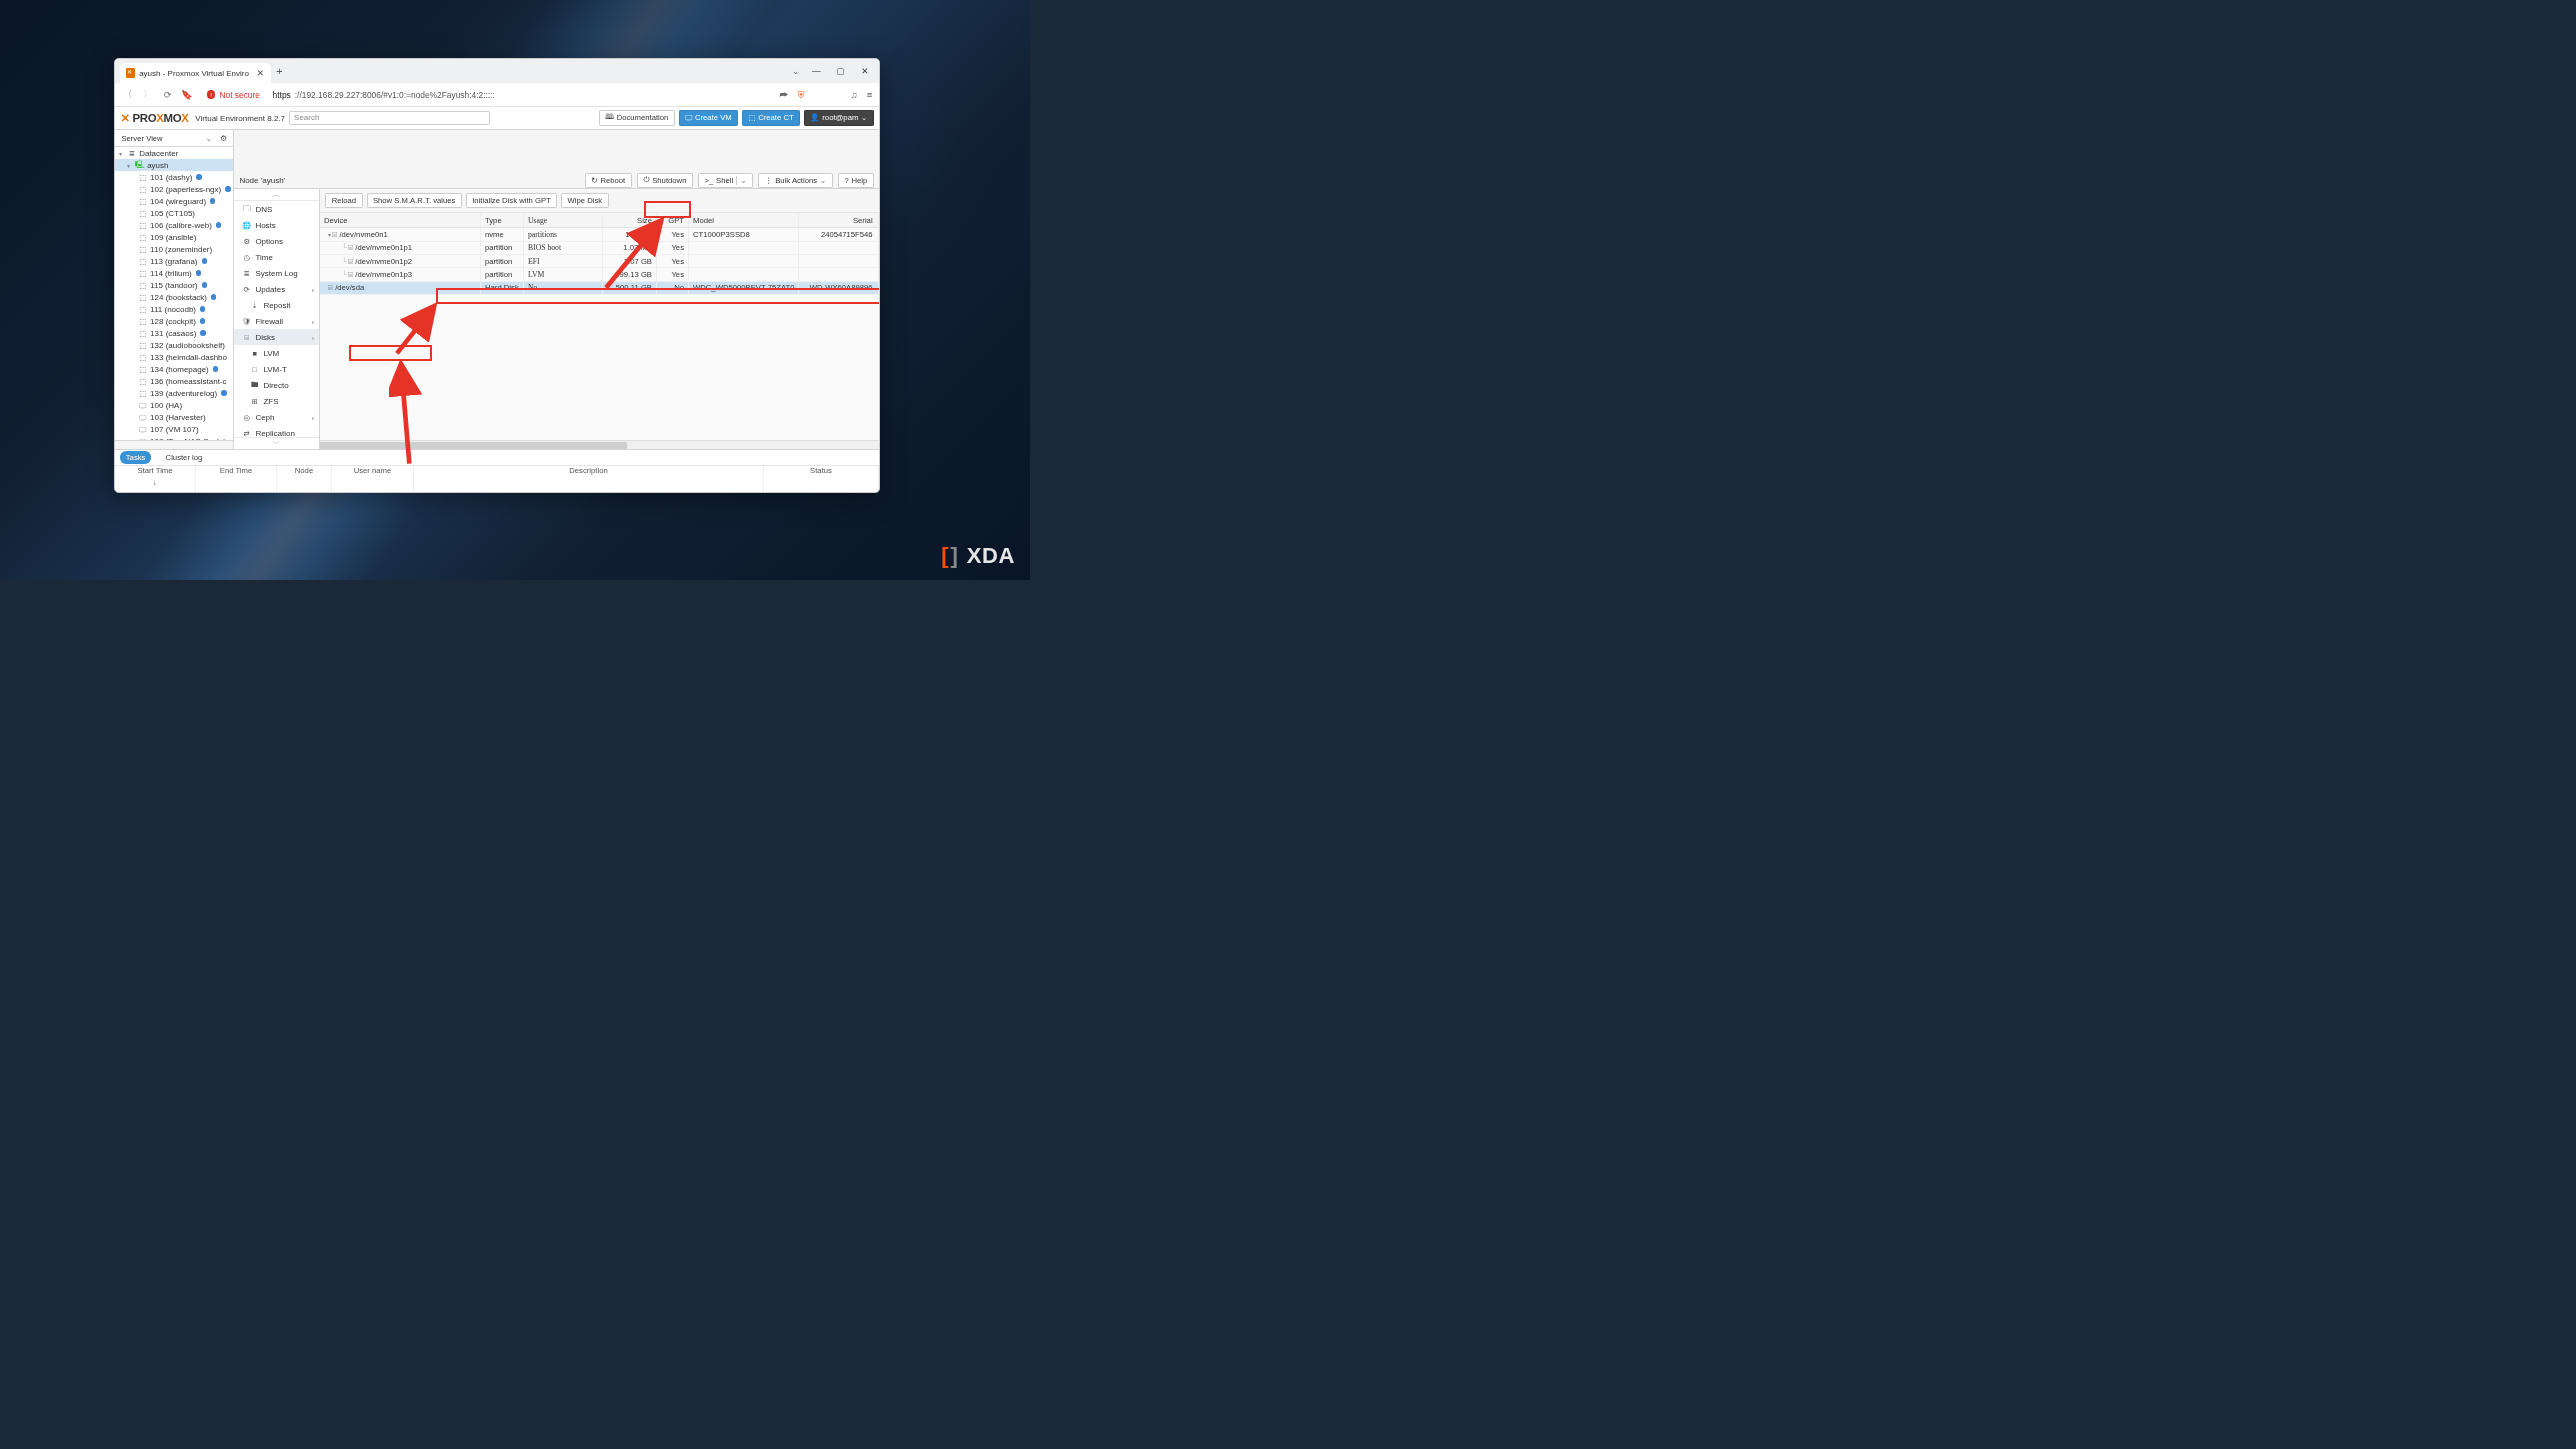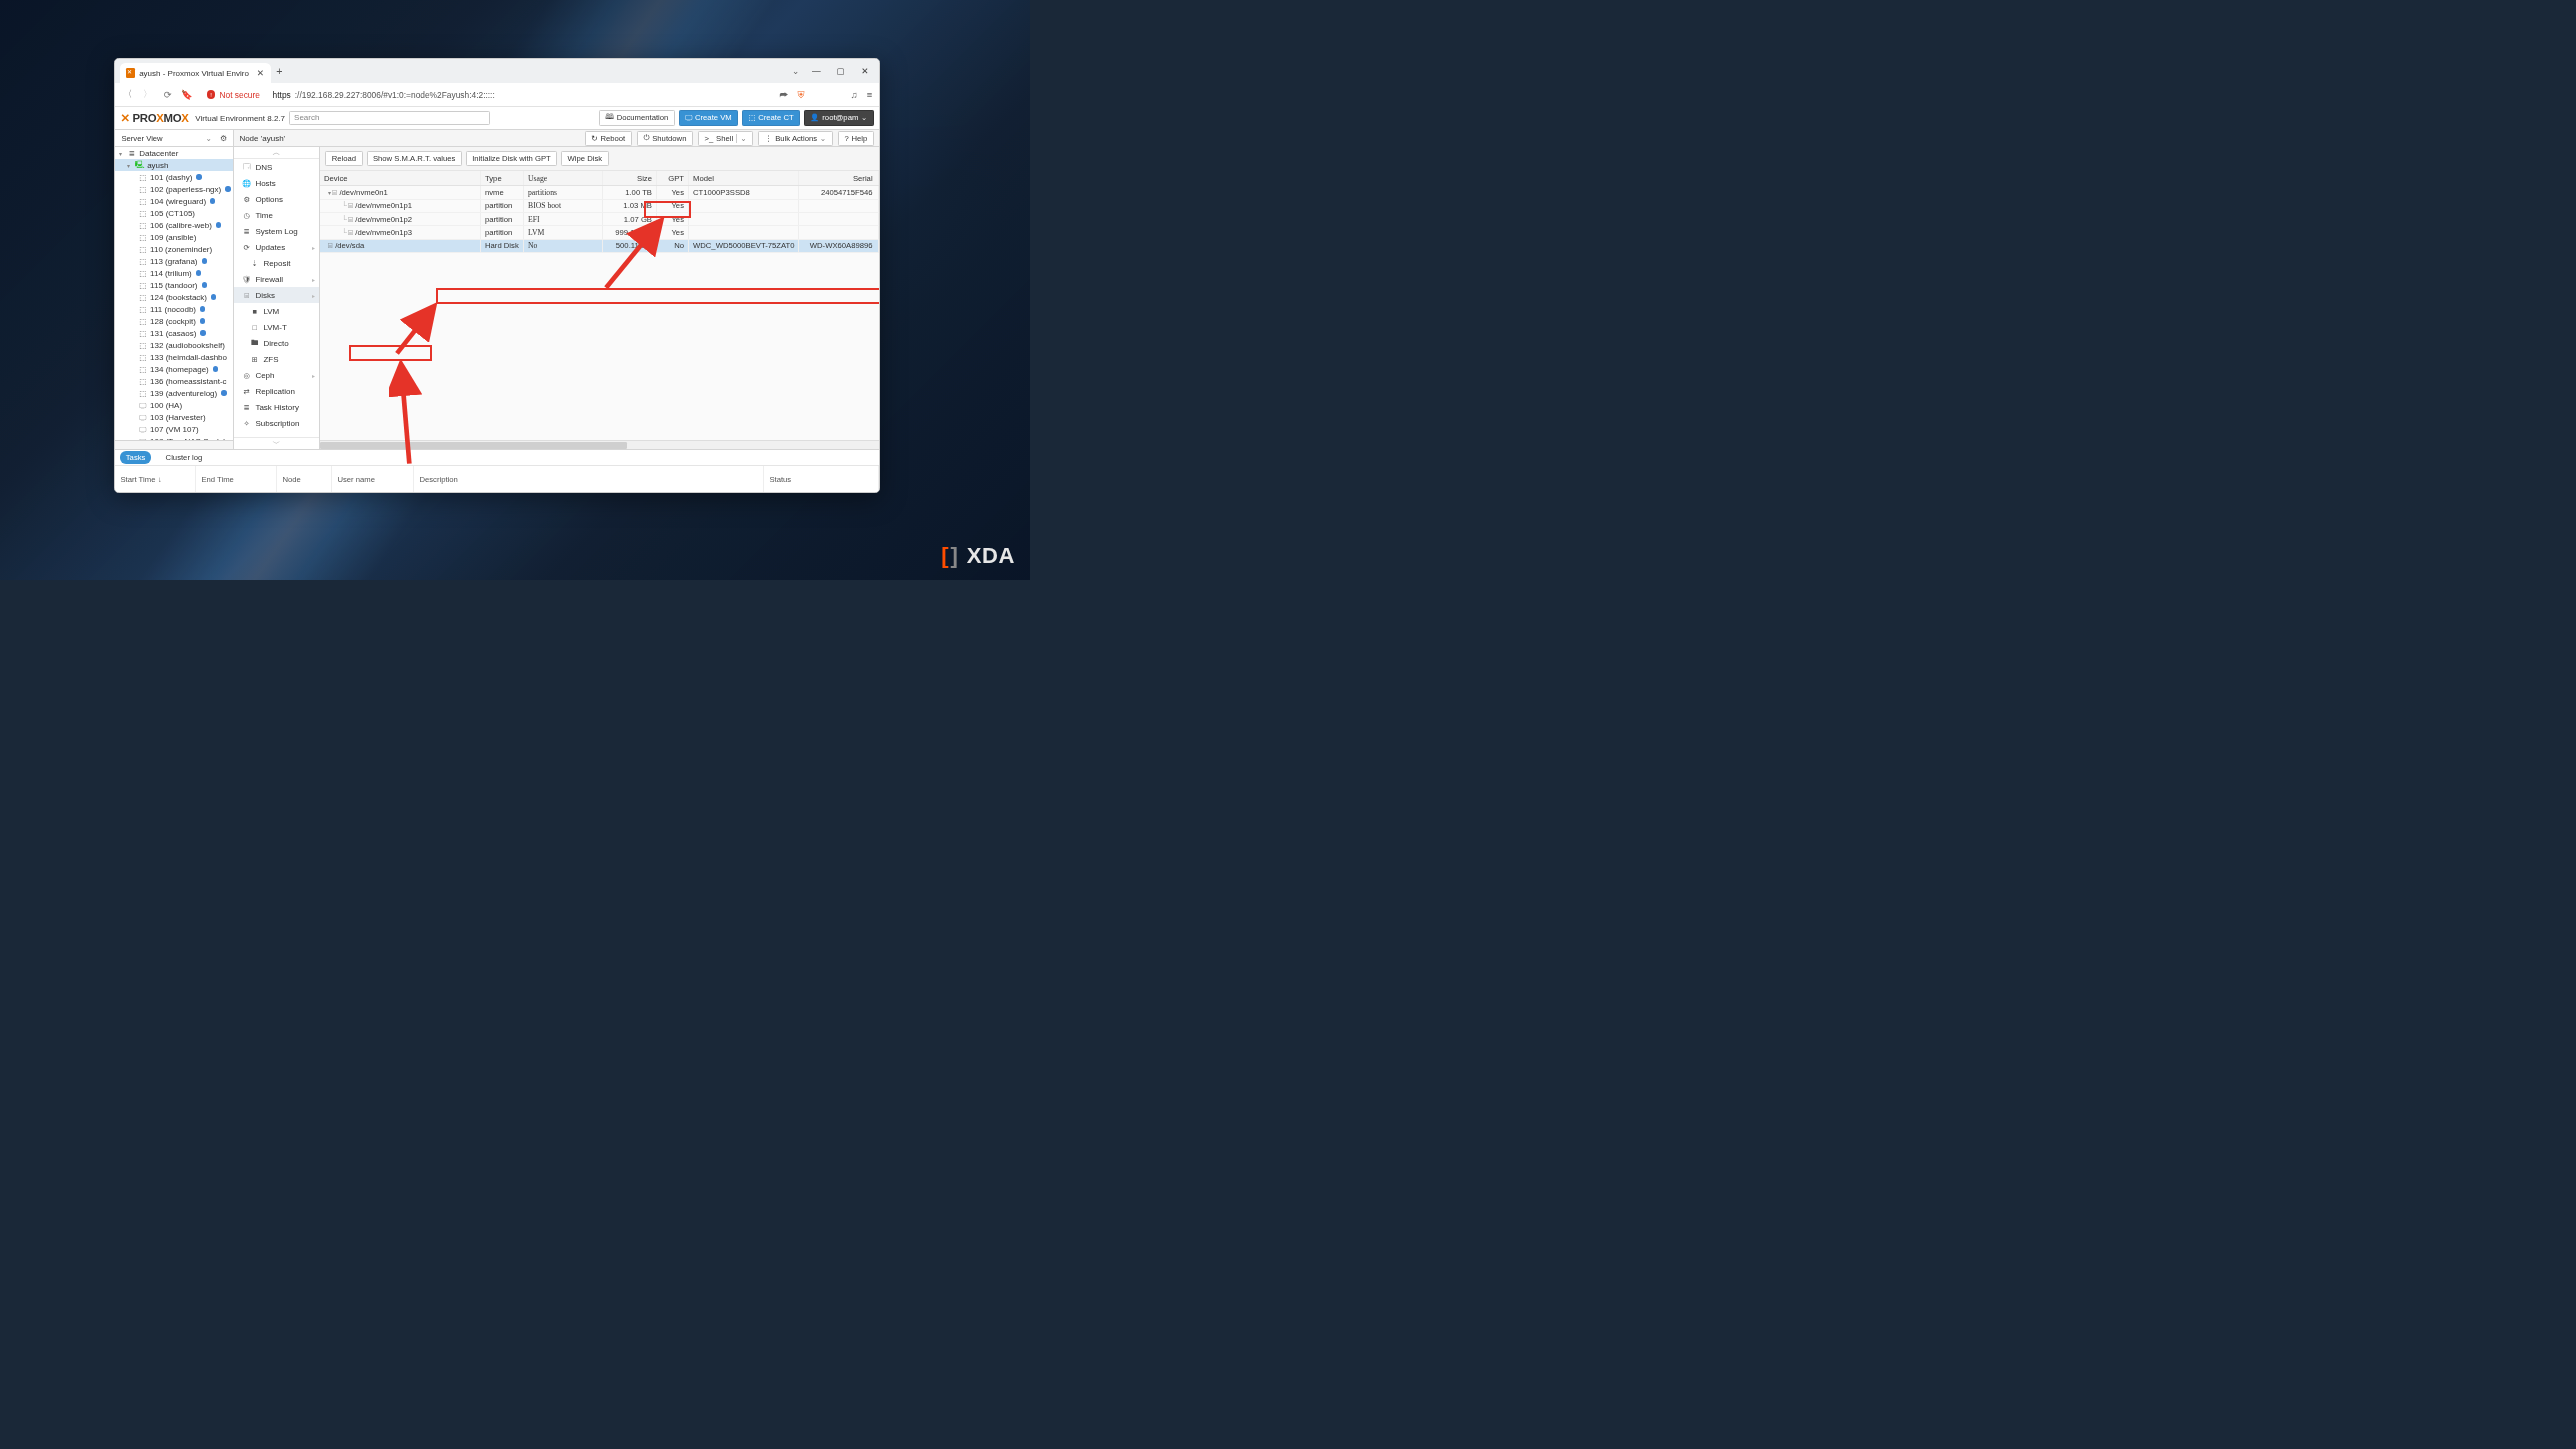--- a/index.html
+++ b/index.html
@@ -66,21 +66,21 @@
   .node{display:flex;align-items:center;height:12px;padding-left:4px;gap:2.7px;white-space:nowrap;}
   .node.d1{padding-left:12px;}
   .node.d2{padding-left:23px;}
   .node.sel{background:#cde2f3;}
   .ticn{width:9.4px;display:inline-flex;justify-content:center;color:#555;font-size:7.4px;}
   .ticn.grn{color:#21bf21;}
   .dot{width:5.4px;height:5.4px;border-radius:50%;background:#3f86d4;display:inline-block;margin-left:1.3px;}
   .harrow{color:#888;font-size:6px;width:5.4px;}
   .left-scroll{height:9.4px;border-top:0.7px solid #d5d5d5;background:#f5f5f5;}
 
-  .center-pane{flex:1;display:flex;flex-direction:column;min-width:0;}
+  .center-pane{flex:1;display:flex;flex-direction:column;min-width:0;margin-top:42px;}
   .crumb{height:17.4px;border-bottom:0.7px solid #d5d5d5;display:flex;align-items:center;padding:0 5.4px;font-size:8px;color:#333;gap:5.4px;}
   .crumb-spacer{flex:1;}
   .tb-btn{height:14.8px;border:0.7px solid #ccc;border-radius:1.3px;background:#fff;font-size:7.7px;color:#333;padding:0 5.4px;display:flex;align-items:center;gap:2.7px;}
 
   .centre-split{flex:1;display:flex;min-height:0;}
   .menu-pane{width:86px;border-right:0.7px solid #d5d5d5;background:#fff;display:flex;flex-direction:column;font-size:8px;color:#333;position:relative;}
   .menu-top{height:12px;border-bottom:0.7px solid #e8e8e8;display:flex;justify-content:center;align-items:center;color:#aaa;}
   .menu-items{flex:1;overflow:hidden;}
   .mi{height:16px;display:flex;align-items:center;gap:4px;padding:0 4px 0 8px;position:relative;}
   .mi.sub{padding-left:16px;}
@@ -103,21 +103,21 @@
   .dicn{color:#555;margin-right:2.7px;font-size:7.4px;}
   .hscroll{height:9.4px;background:#f0f0f0;border-top:0.7px solid #ddd;position:relative;}
   .hthumb{position:absolute;left:0;top:1.3px;height:6.7px;width:55%;background:#cfcfcf;border-radius:1.3px;}
 
   
   .tasks{height:43px;border-top:0.7px solid #d5d5d5;background:#fff;display:flex;flex-direction:column;font-size:7.7px;}
   .task-tabs{height:16px;display:flex;align-items:center;gap:9.4px;padding:0 5.4px;border-bottom:0.7px solid #e5e5e5;}
   .task-tab{padding:2px 5.4px;border-radius:1.3px;color:#333;}
   .task-tab.act{background:#3892d4;color:#fff;border-radius:6px;}
   .task-head{flex:1;display:flex;align-items:center;color:#555;}
-  .th{border-right:0.7px solid #eee;padding:0 5.4px;height:100%;display:flex;align-items:center;gap:2.7px;}
+  .th{border-right:0.7px solid #eee;padding:0 5.4px;height:100%;display:flex;align-items:center;gap:2.7px;flex-direction:column;}
   .th1{flex:0 0 81px;} .th2{flex:0 0 81px;} .th3{flex:0 0 55px;} .th4{flex:0 0 82px;} .th5{flex:1;} .th6{flex:0 0 115px;}
 
   
   .redbox{position:absolute;border:2px solid #e53328;pointer-events:none;z-index:50;}
   .arrow{position:absolute;z-index:49;pointer-events:none;}
 
   
   .xda{position:absolute;right:14.8px;bottom:10.7px;font-family:Arial;font-size:22px;font-weight:900;letter-spacing:0.7px;color:#e6e6e6;display:flex;align-items:center;gap:1.3px;}
   .xda .br{color:#ff4d00;}
 

